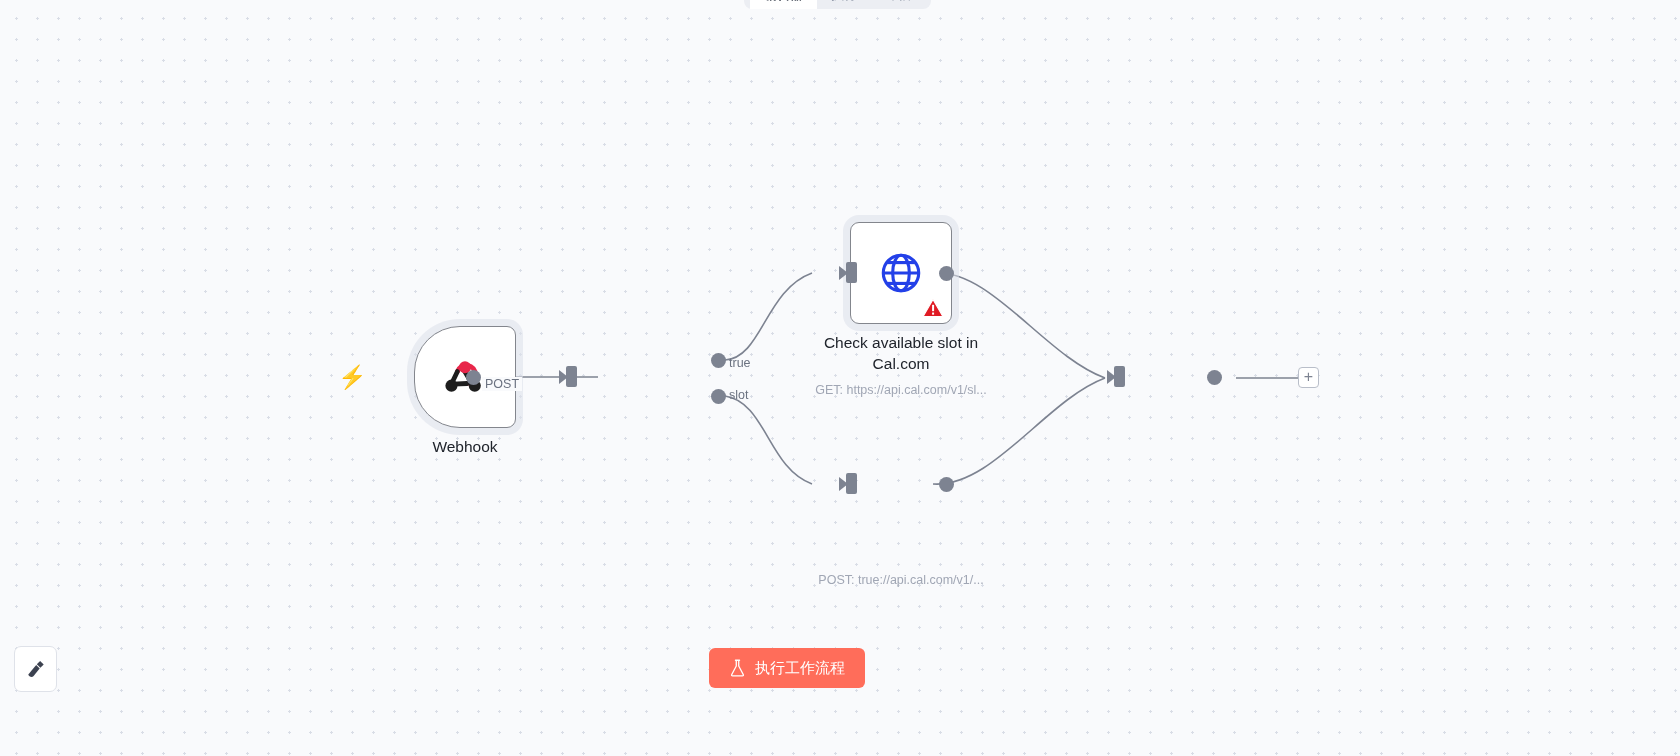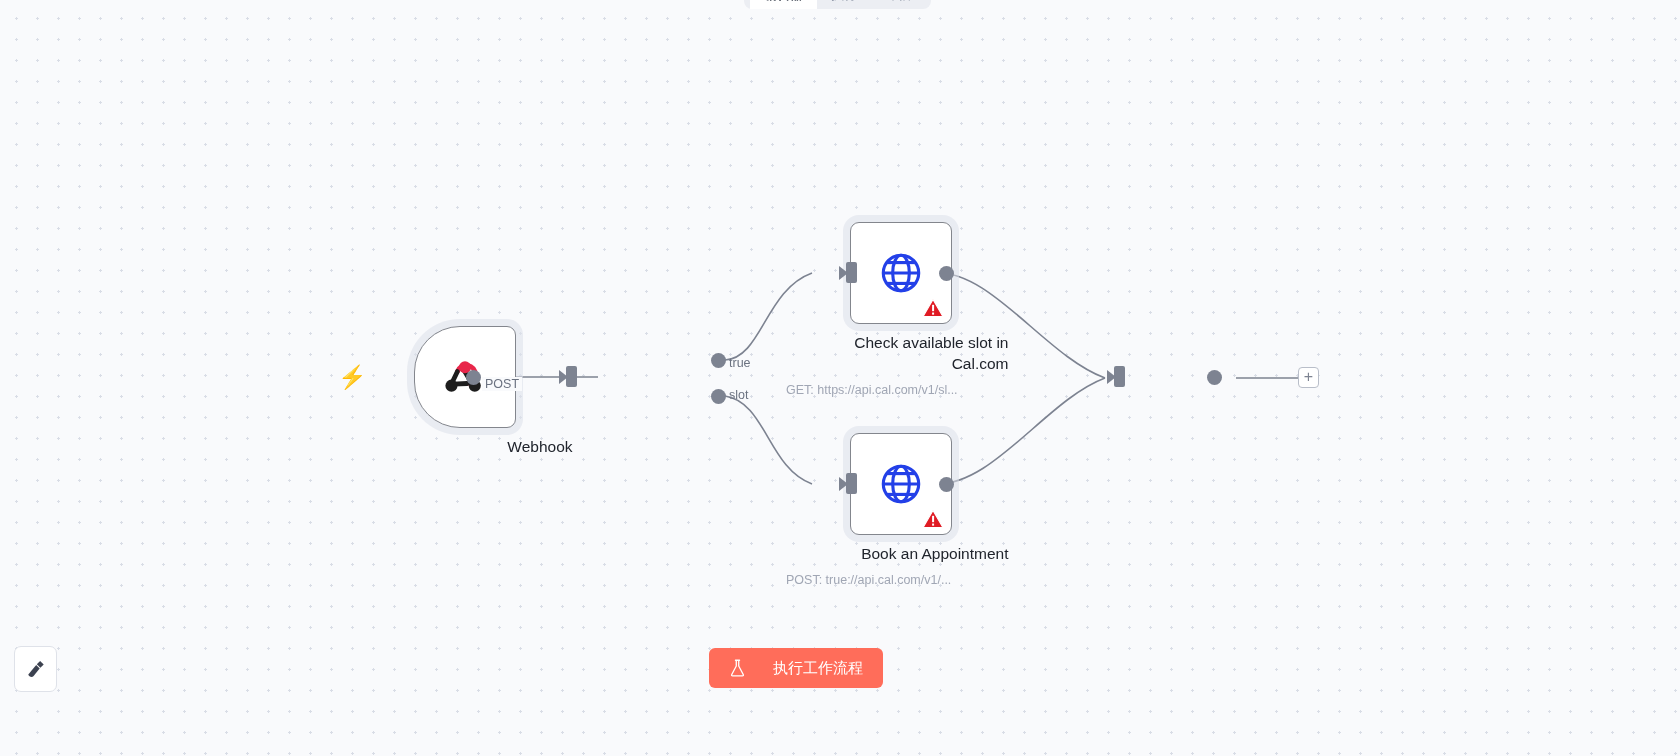--- a/index.html
+++ b/index.html
@@ -77,31 +77,32 @@
   .node-box.trigger {
     border-radius: 46px 9px 9px 46px;
     box-shadow: 0 0 0 7px rgba(220,224,233,0.55);
   }
   .node-label {
     position: absolute;
     top: 110px;
     left: 50%;
     transform: translateX(-50%);
     width: 215px;
-    text-align: right;
+    text-align: center;
     font-size: 15.5px;
     color: #20242c;
     line-height: 21px;
     white-space: pre-line;
   }
   .node-sub {
     position: absolute;
     left: 50%;
     transform: translateX(-50%);
     width: 230px;
+    text-align: center;
     font-size: 12.5px;
     color: #a0a6b4;
     line-height: 16px;
     overflow: hidden;
     text-overflow: ellipsis;
     white-space: nowrap;
   }
 
   
   .dot {
@@ -199,21 +200,21 @@
     position: absolute;
     left: 709px;
     top: 648px;
     height: 40px;
     padding: 0 20px;
     background: #ff6d5a;
     color: #ffffff;
     border-radius: 6px;
     display: flex;
     align-items: center;
-    gap: 27px;
+    gap: 9px;
     font-size: 15px;
     z-index: 30;
   }
   #run-btn .rb-label { line-height: 18px; }
 </style>
 </head>
 <body>
 
 <div id="canvas">
 
@@ -282,39 +283,20 @@
         <rect x="11" y="16" width="2.2" height="2.3" fill="#ffffff"></rect>
       </svg>
     </div>
     <div class="node-label">Check available slot in Cal.com</div>
   </div>
   <div class="in-port" style="left:846px; top:262px;"></div>
   <div class="arrow-in" style="left:839px; top:266px;"></div>
   <div class="dot" style="left:939px; top:266px;"></div>
   <div class="node-sub" style="left:901px; top:382px;">GET: https://api.cal.com/v1/sl...</div>
 
-  <div class="node" style="left:850px; top:433px;">
-    <div class="node-box">
-      <svg width="50" height="50" viewBox="0 0 48 48">
-        <g fill="none" stroke="#2340e8" stroke-width="3">
-          <circle cx="24" cy="24" r="17"></circle>
-          <ellipse cx="24" cy="24" rx="8" ry="17"></ellipse>
-          <line x1="7" y1="24" x2="41" y2="24"></line>
-          <line x1="10" y1="14" x2="38" y2="14"></line>
-          <line x1="10" y1="34" x2="38" y2="34"></line>
-        </g>
-      </svg>
-      <svg class="warn" viewBox="0 0 24 22">
-        <path d="M12 1.5 L23 20.5 L1 20.5 Z" fill="#e01b24" stroke="#ffffff" stroke-width="1.2"></path>
-        <rect x="11" y="7.5" width="2.2" height="7" fill="#ffffff"></rect>
-        <rect x="11" y="16" width="2.2" height="2.3" fill="#ffffff"></rect>
-      </svg>
-    </div>
-    <div class="node-label">Book an Appointment</div>
-  </div>
   <div class="in-port" style="left:846px; top:473px;"></div>
   <div class="arrow-in" style="left:839px; top:477px;"></div>
   <div class="dot" style="left:939px; top:477px;"></div>
   <div class="node-sub" style="left:901px; top:572px;">POST: true://api.cal.com/v1/...</div>
 
   <div class="in-port" style="left:1114px; top:366px;"></div>
   <div class="arrow-in" style="left:1107px; top:370px;"></div>
   <div class="dot" style="left:1207px; top:370px;"></div>
   <div class="plus-btn" style="left:1298px; top:367px;">+</div>
 

